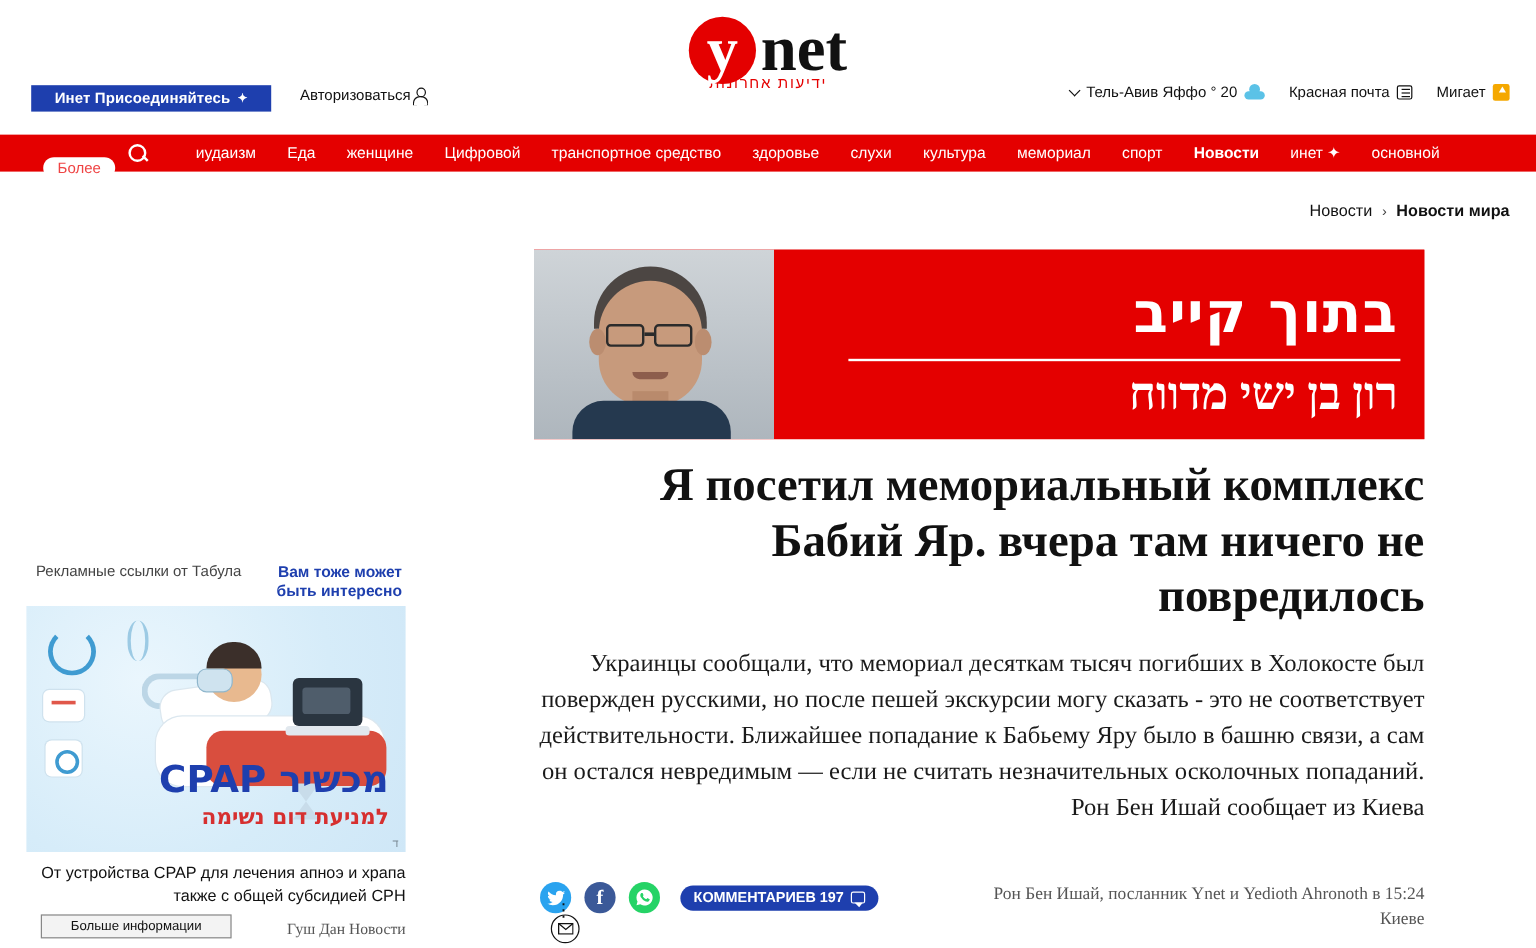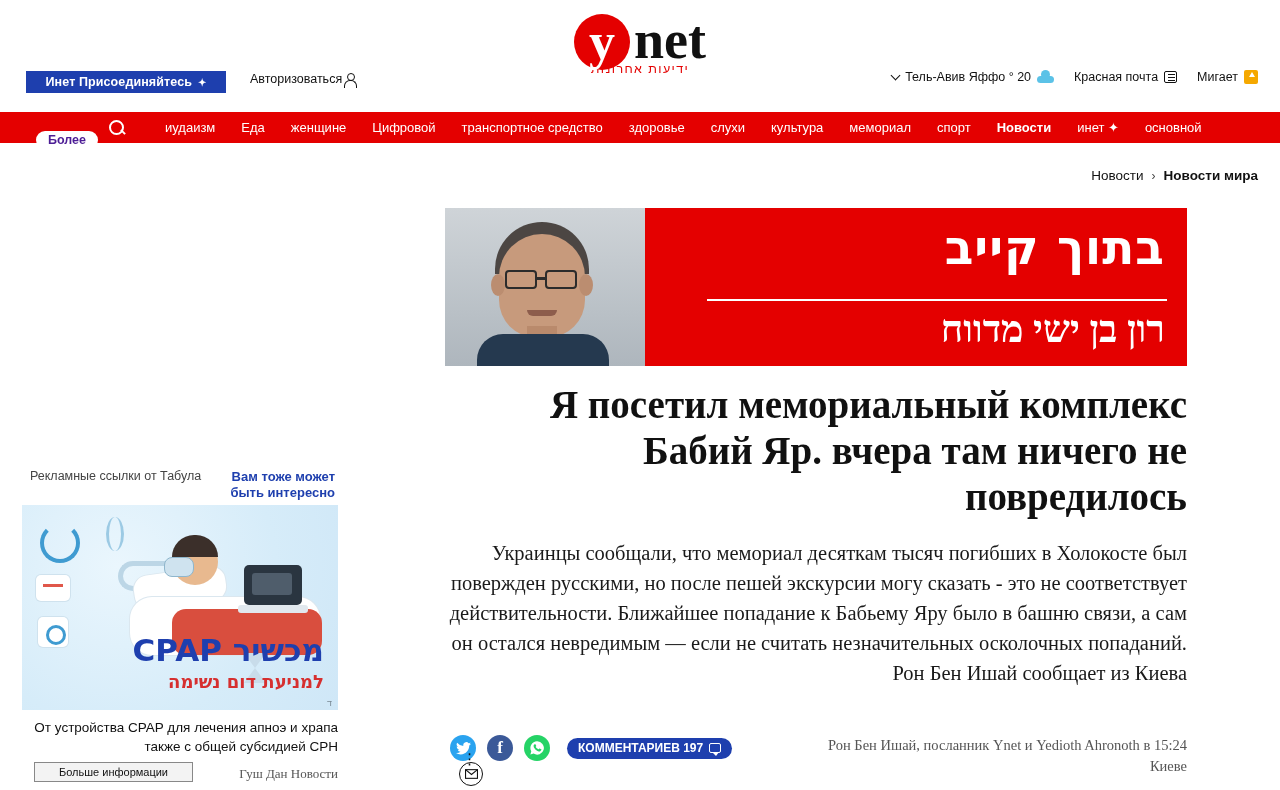--- a/index.html
+++ b/index.html
@@ -108,22 +108,22 @@
     content:"";position:absolute;left:5px;top:2px;border-left:3px solid transparent;border-right:3px solid transparent;
     border-bottom:5px solid #fff;
   }
 
   
   .nav {
     height: 31px; background:#e40000; display:flex; align-items:center;
     padding-left: 36px; color:#fff;
   }
   .nav-more {
-    background:#fff; color:#4c1d95; border-radius: 11px;
-    font-size: 12.5px; font-weight: bold; padding: 2px 12px;
+    background:#fff; color:#ef4444; border-radius: 11px;
+    font-size: 12.5px; font-weight: normal; padding: 2px 12px;
     margin-right: 10px; cursor:pointer;margin-top:24px;
   }
   .nav-search {
     width: 18px; height:18px; position:relative; margin-right: 26px; cursor:pointer;
   }
   .nav-search::before{
     content:""; position:absolute; left:1px; top:1px; width:11px;height:11px;
     border:2px solid #fff; border-radius:50%;
   }
   .nav-search::after{
@@ -162,21 +162,21 @@
   .face .ear-r { position:absolute; left: 96px; top: 52px; width: 14px; height: 22px; background:#bb8d70; border-radius:50%; }
   .face .glass-l { position:absolute; left: 22px; top: 48px; width: 32px; height: 19px; border:2.5px solid #2b2b2b; border-radius: 4px; }
   .face .glass-r { position:absolute; left: 62px; top: 48px; width: 32px; height: 19px; border:2.5px solid #2b2b2b; border-radius: 4px; }
   .face .bridge { position:absolute; left: 54px; top: 55px; width: 8px; height: 2.5px; background:#2b2b2b; }
   .face .mouth { position:absolute; left: 44px; top: 88px; width: 30px; height: 6px; background:#8d5d4c; border-radius: 0 0 14px 14px; }
   .face .body { position:absolute; left: -6px; top: 112px; width: 132px; height: 46px; background:#25394f; border-radius: 26px 26px 0 0; }
   .face .neck { position:absolute; left: 44px; top: 104px; width: 30px; height: 16px; background:#b98a6c; }
 
   .hero .red { position:absolute; left: 200px; top:0; right:0; bottom:0; background:#e40000; }
   .hero .heb1 {
-    position:absolute; right: 22px; top: 12px; color:#fff; direction: rtl;
+    position:absolute; right: 22px; top: 26px; color:#fff; direction: rtl;
     font-size: 47px; font-weight: bold; font-family:"DejaVu Sans", sans-serif; letter-spacing: 1px; margin-left: 20px;
   }
   .hero .rule { position:absolute; right: 20px; top: 91px; width: 460px; height: 2px; background:#fff; }
   .hero .heb2 {
     position:absolute; right: 22px; top: 99px; color:#fff; direction: rtl;
     font-size: 38px; font-weight: bold; font-family:Liberation Serif, serif;
   }
 
   .headline {
     position:absolute; left: 445px; top: 382px; width: 742px;

